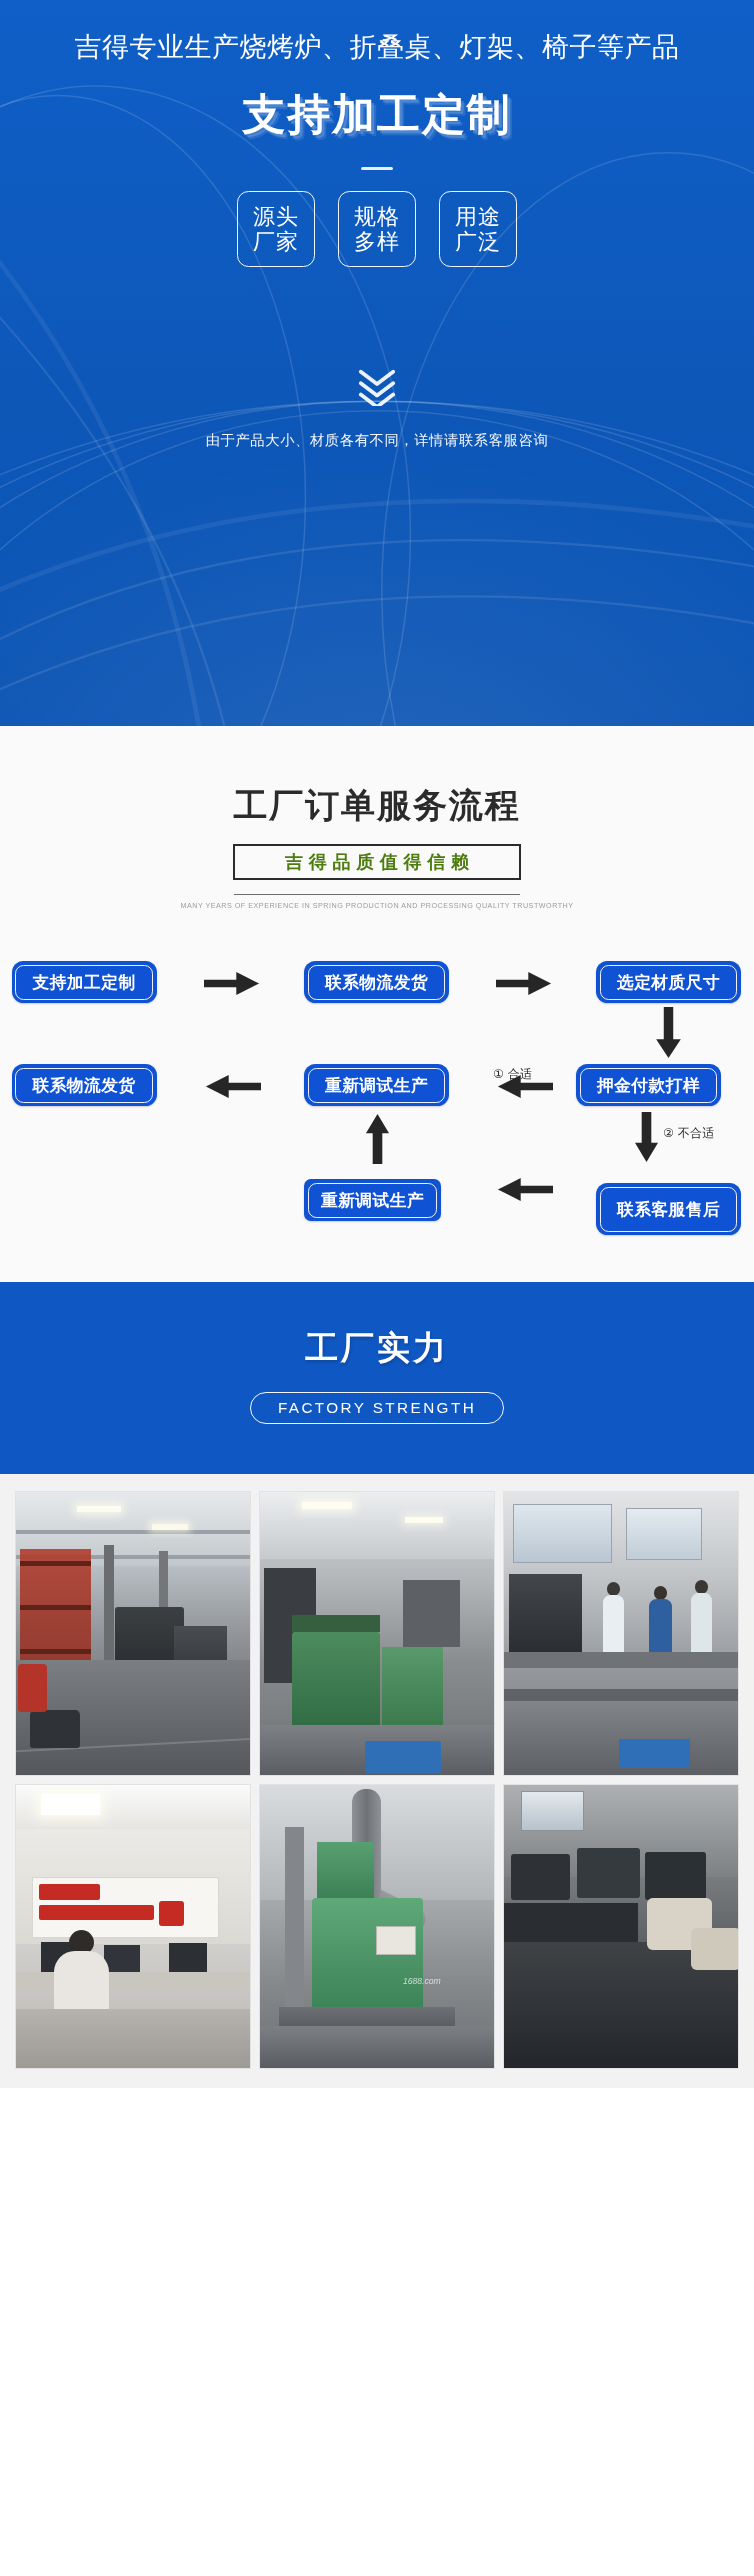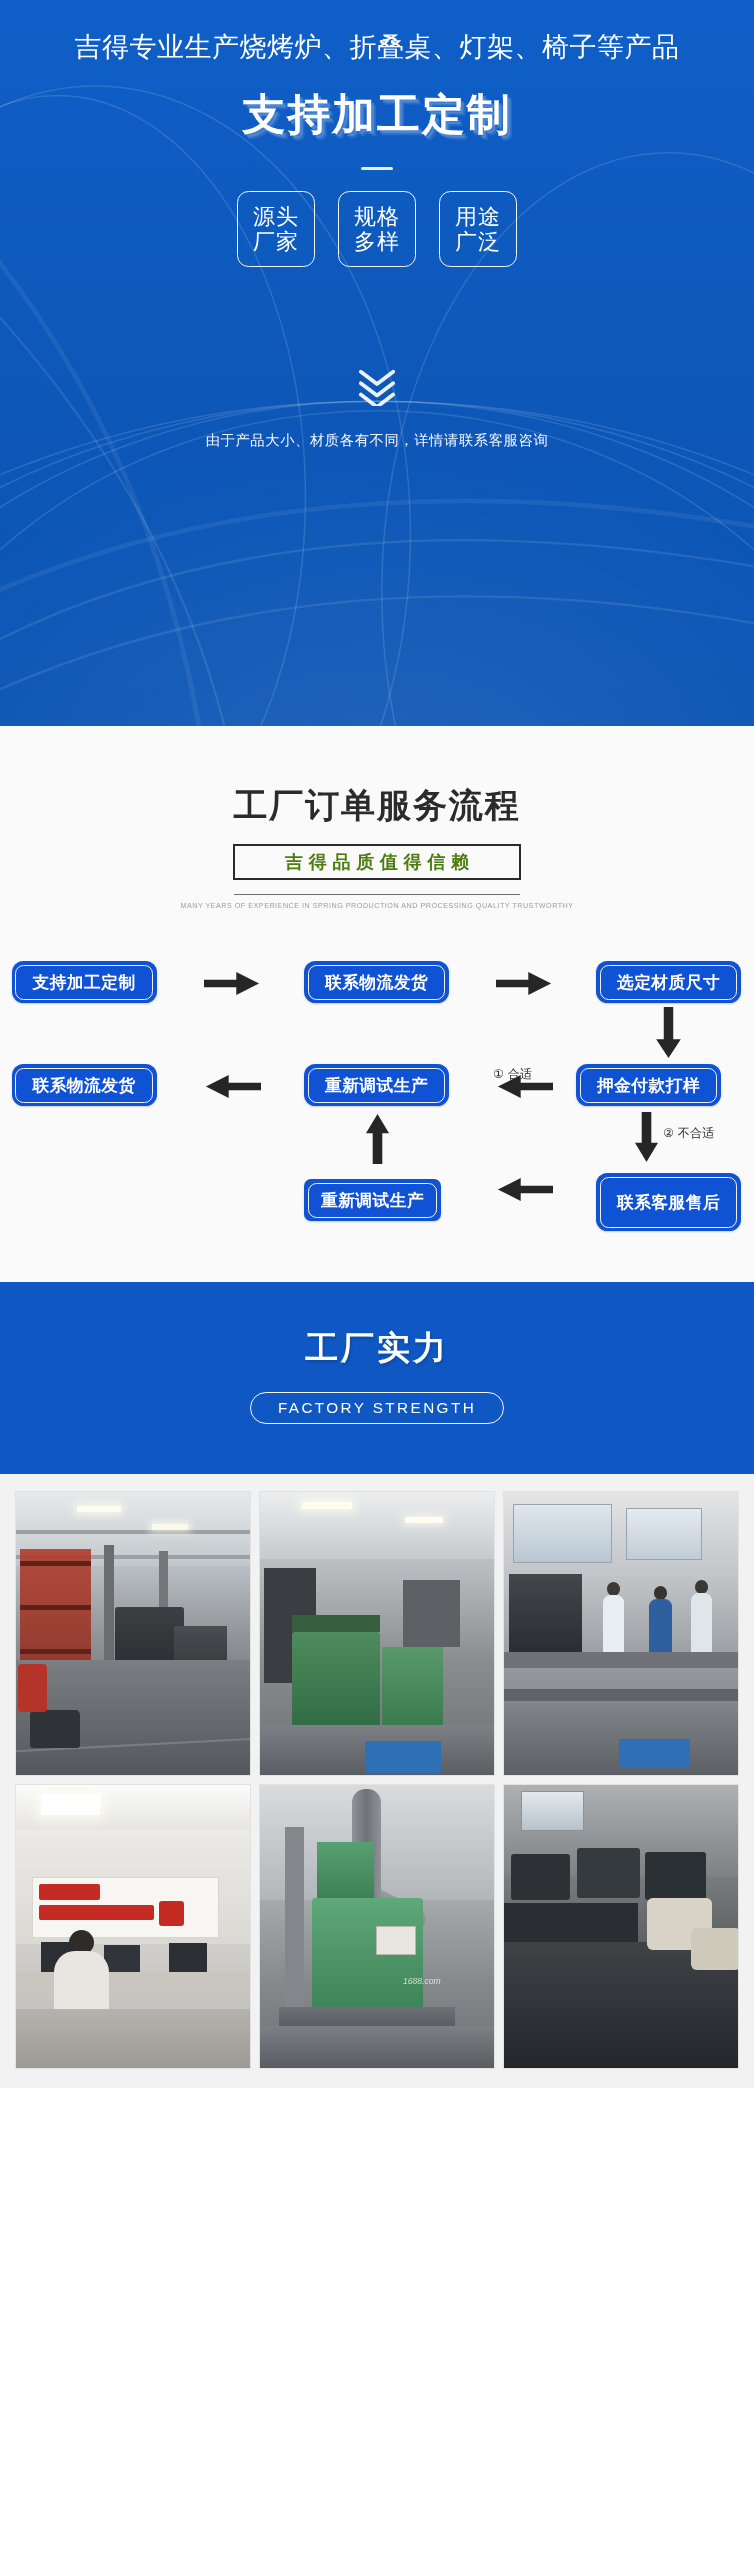--- a/index.html
+++ b/index.html
@@ -347,21 +347,21 @@
       </svg>
       <div class="flag" style="left:663px; top:181px;">② 不合适</div>
 
       <svg class="arw" style="left:365px; top:168px;" width="25" height="52" viewBox="0 0 26 54">
         <path d="M8 54 H18 V22 H25 L13 2 L1 22 H8 Z" fill="#262626"></path>
       </svg>
 
       <div class="node" style="left:304px; top:235px; width:137px; height:42px;border-radius:7px;">
         <span>重新调试生产</span>
       </div>
-      <div class="node" style="left:596px; top:229px; width:145px; height:58px;text-align:right;">
+      <div class="node" style="left:596px; top:239px; width:145px; height:52px;text-align:right;">
         <span>联系客服售后</span>
       </div>
       <svg class="arw" style="left:496px; top:233px;" width="57" height="25" viewBox="0 0 60 26">
         <path d="M60 9 H26 V1 L2 13 L26 25 V17 H60 Z" fill="#262626"></path>
       </svg>
     </div>
   </section>
 
   <section class="strength">
     <div class="s-title">工厂实力</div>

